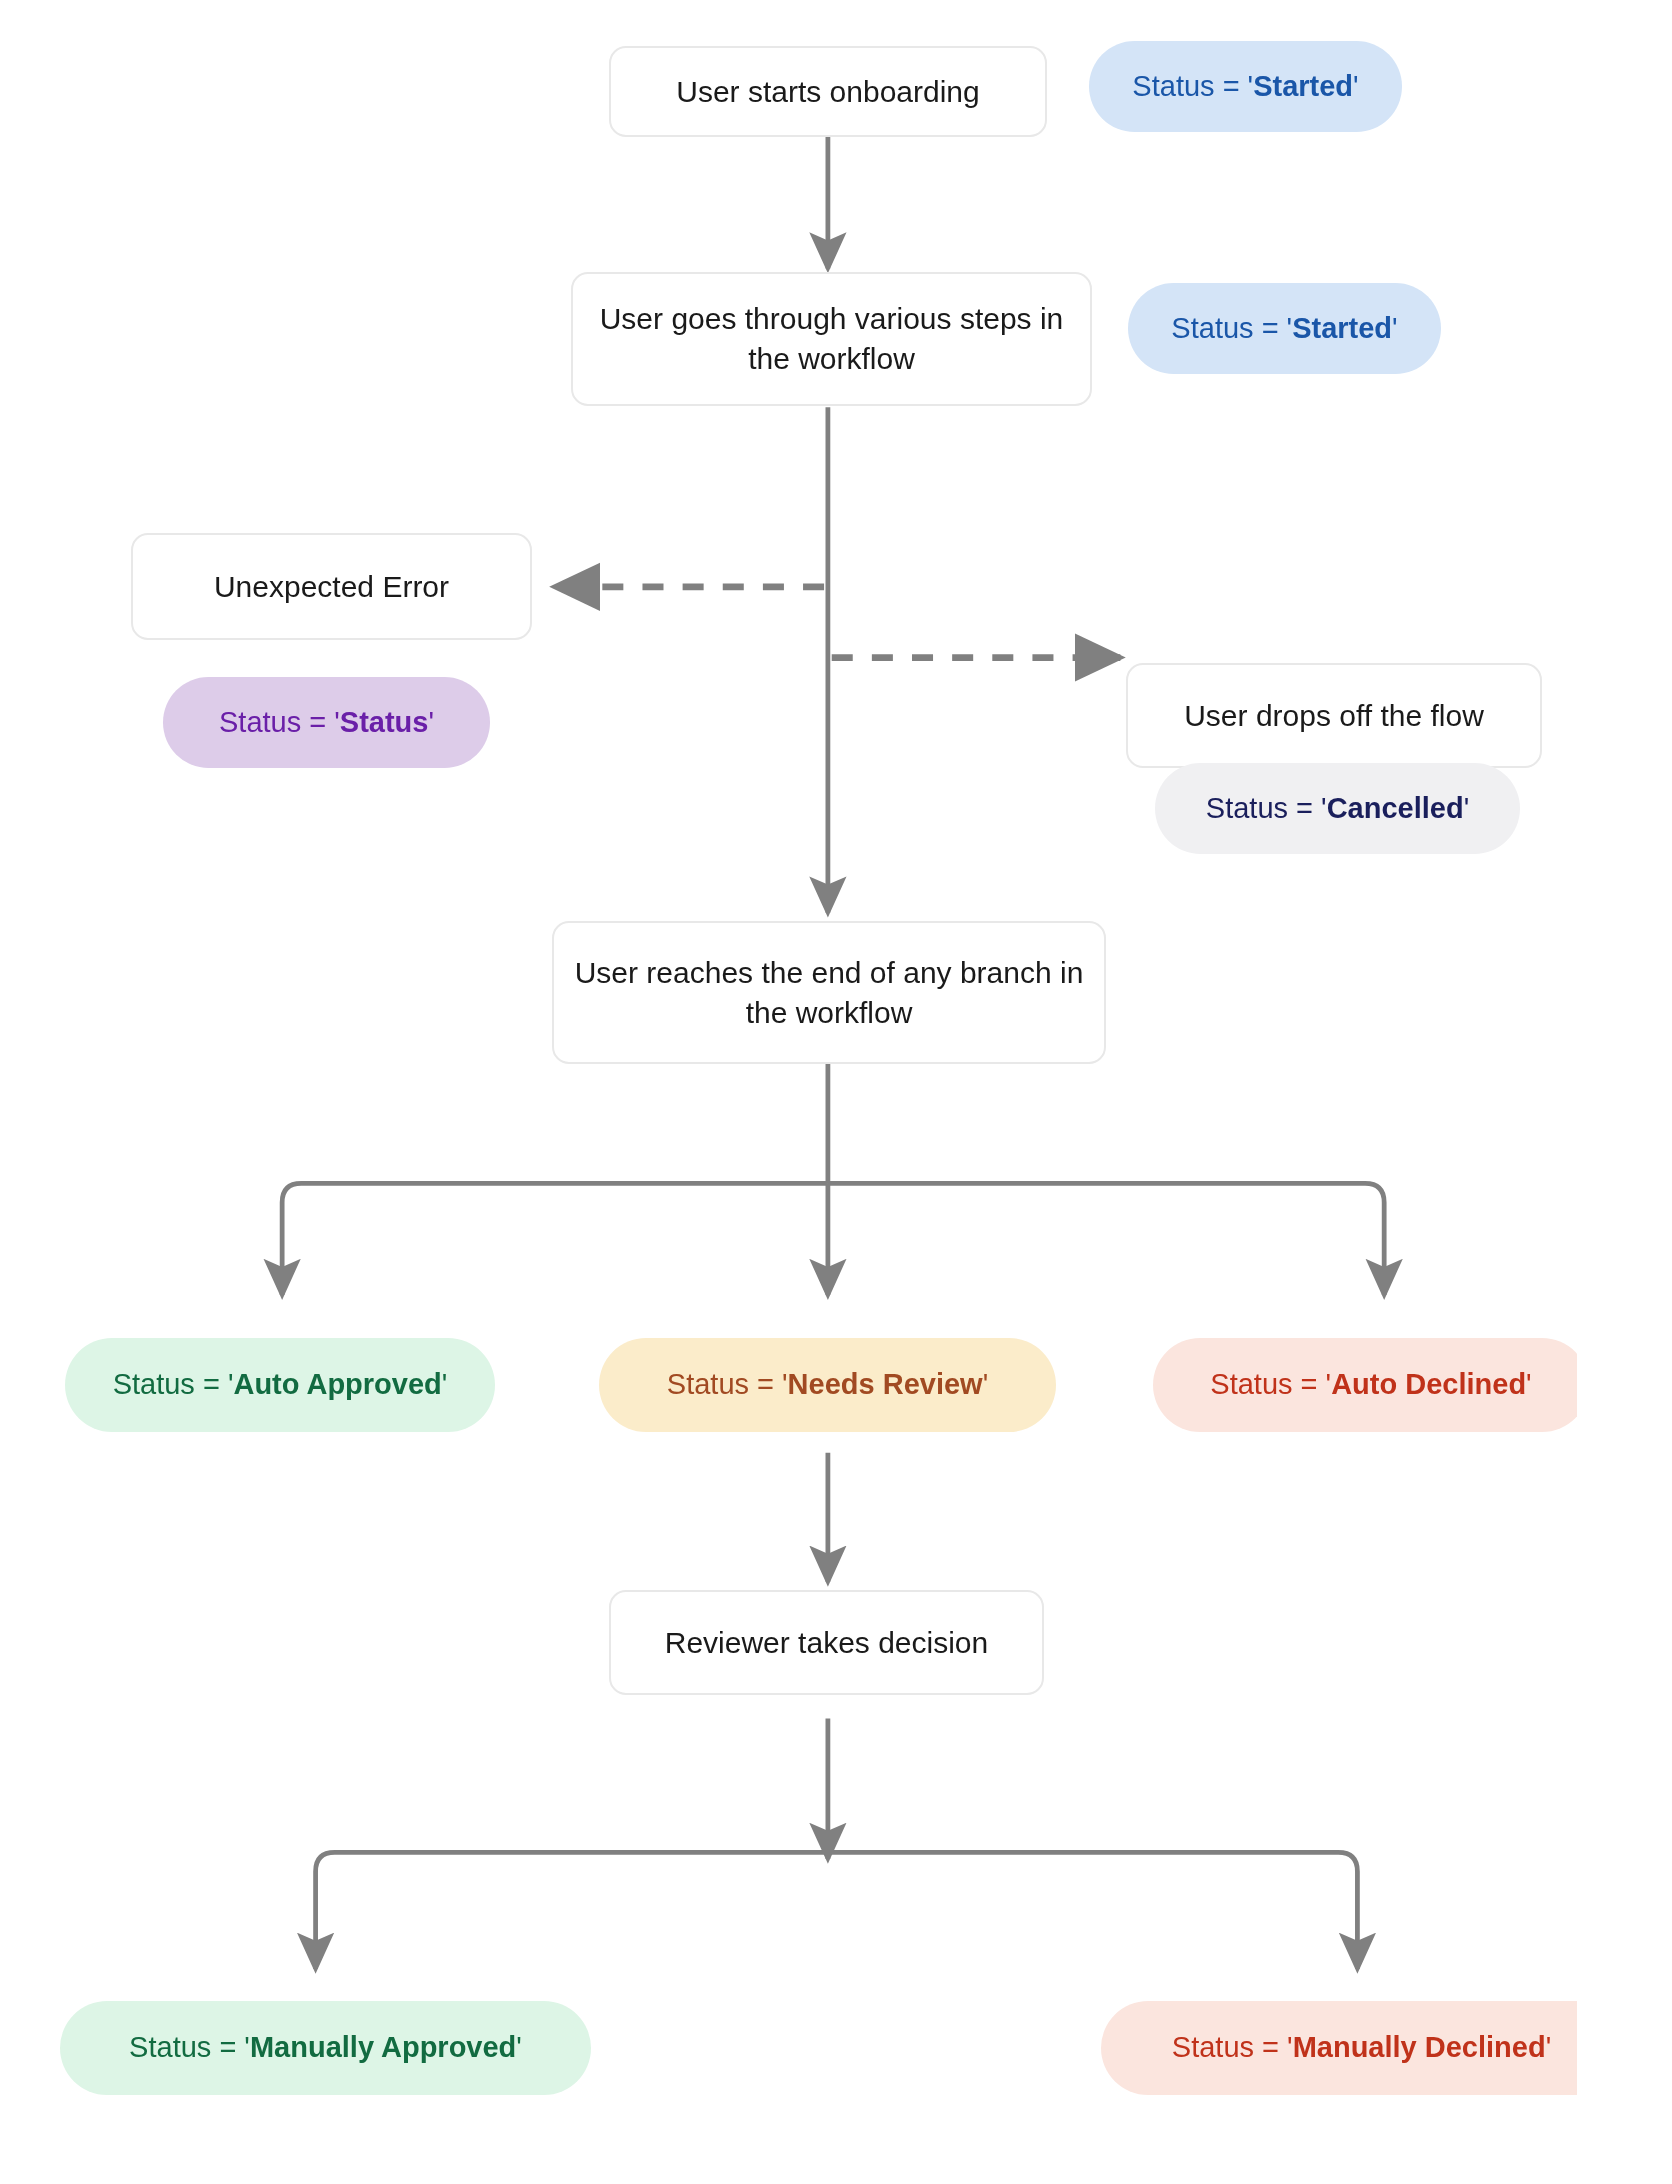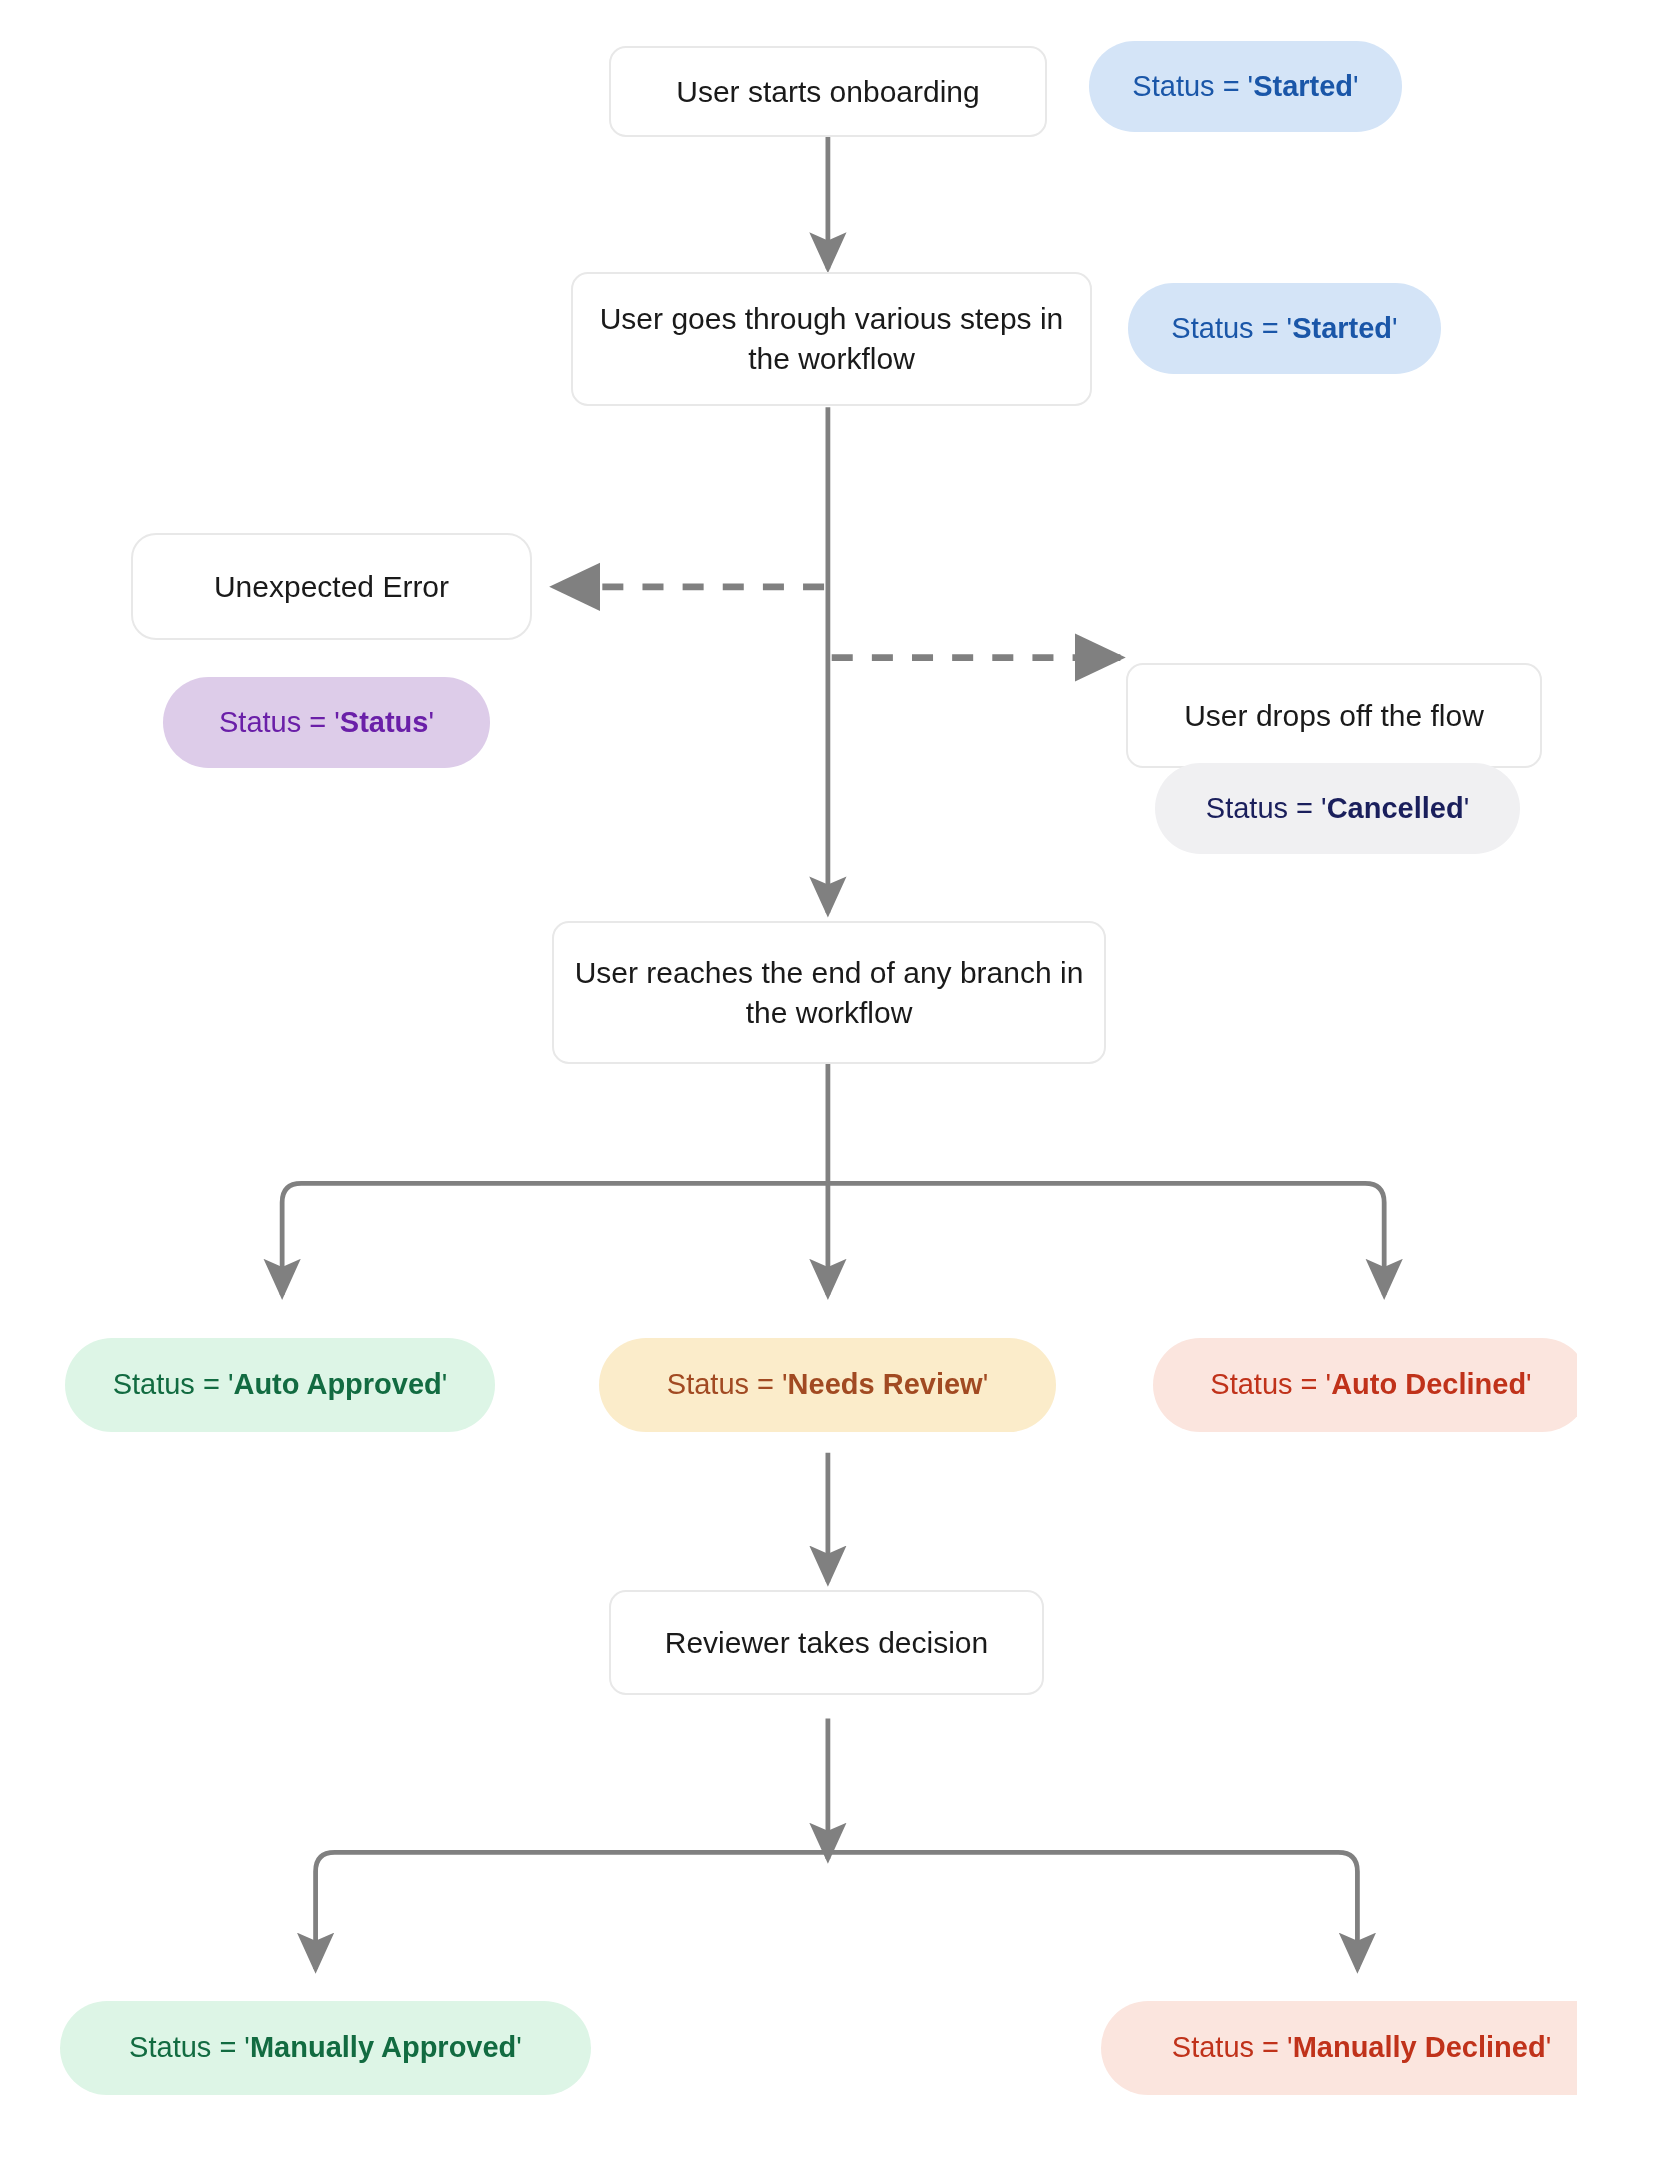--- a/index.html
+++ b/index.html
@@ -103,21 +103,21 @@
   </svg>
 
   <div class="node" style="left:609px; top:46px; width:438px; height:91px;">
     <span>User starts onboarding</span>
   </div>
 
   <div class="node" style="left:571px; top:272px; width:521px; height:134px;">
     <span>User goes through various steps in the workflow</span>
   </div>
 
-  <div class="node" style="left:131px; top:533px; width:401px; height:107px;border-radius:25px;">
+  <div class="node" style="left:131px; top:533px; width:401px; height:107px;">
     <span>Unexpected Error</span>
   </div>
 
   <div class="node" style="left:1126px; top:627px; width:416px; height:105px;margin-top:36px;">
     <span>User drops off the flow</span>
   </div>
 
   <div class="node" style="left:552px; top:921px; width:554px; height:143px;">
     <span>User reaches the end of any branch in the workflow</span>
   </div>

